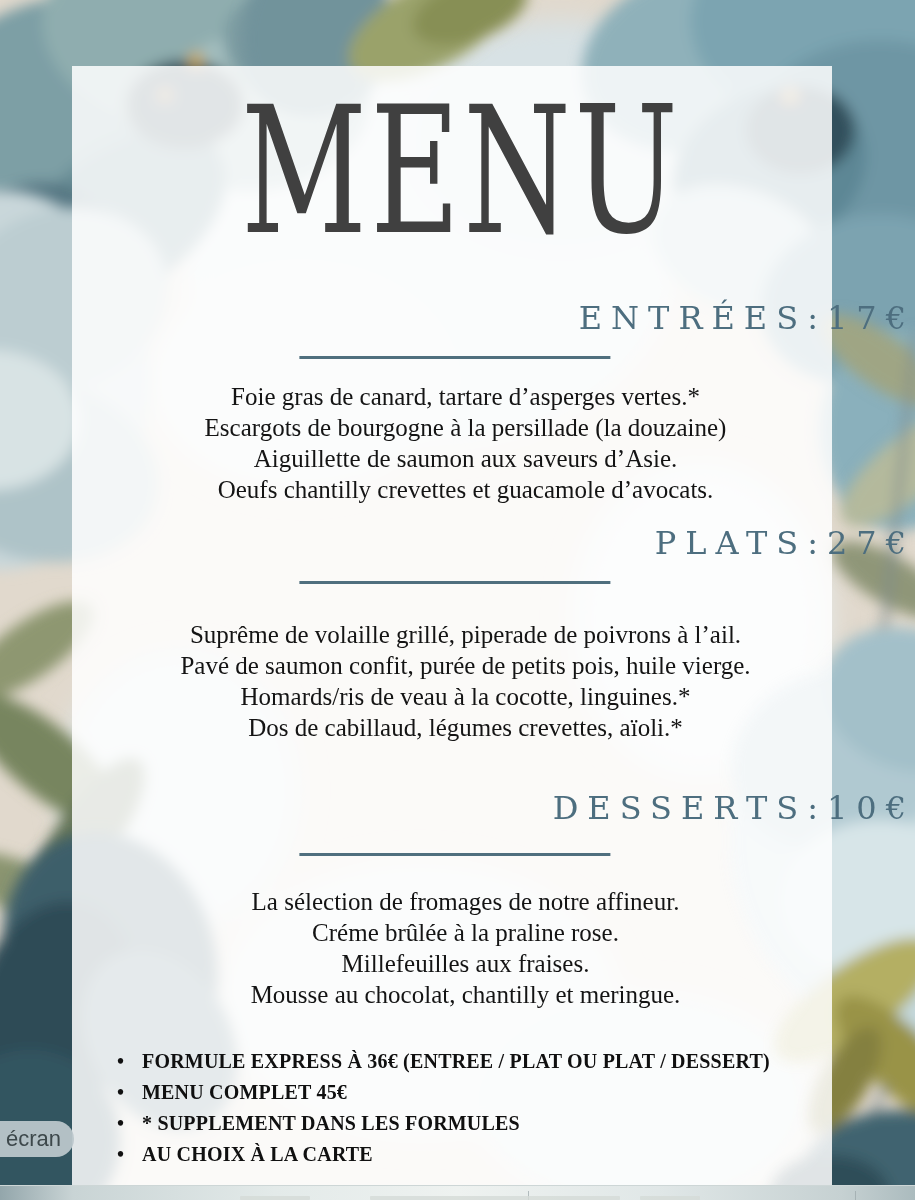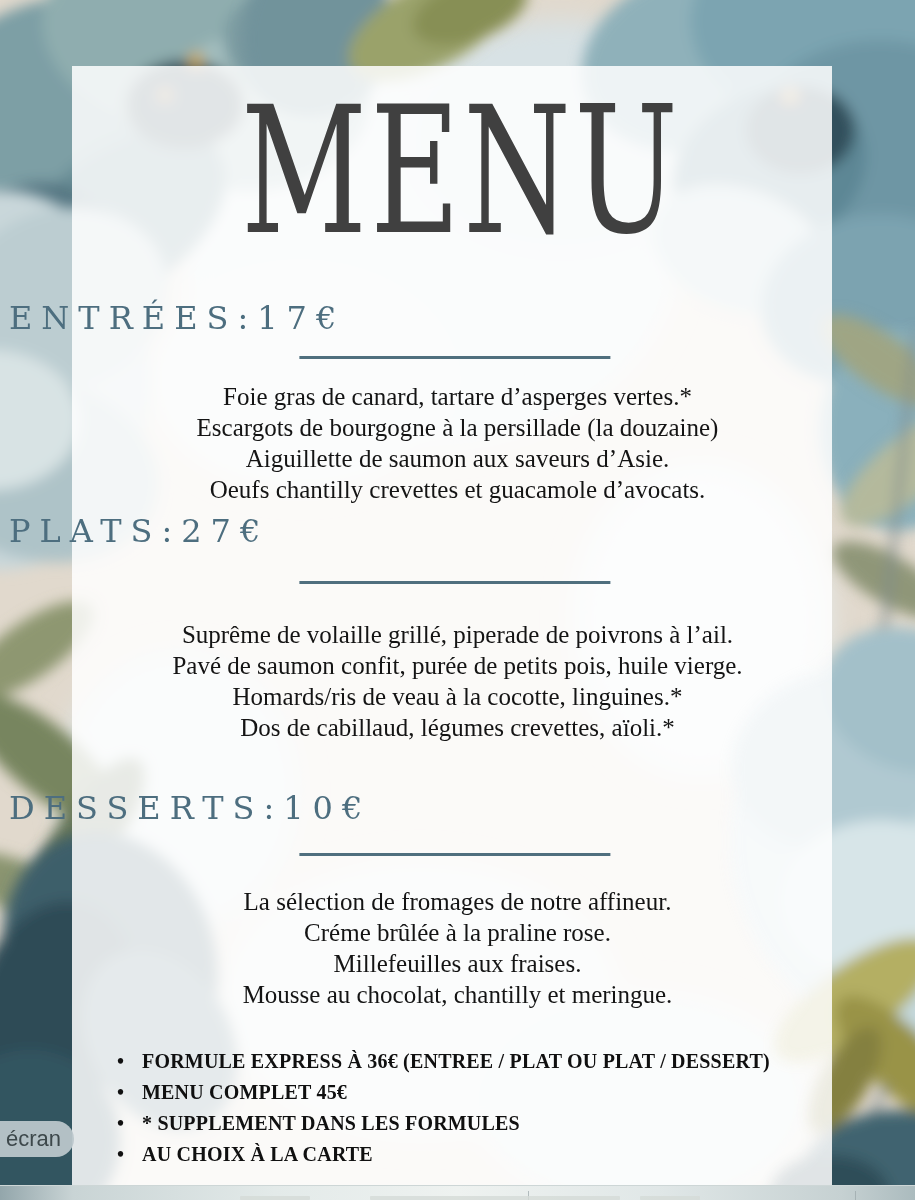--- a/index.html
+++ b/index.html
@@ -25,38 +25,38 @@
     position:absolute; left:0; top:84px; width:100%;
     text-align:center; z-index:3;
     color:#404040;
     font-family:"DejaVu Serif", serif;
     font-size:150px; line-height:175px; font-weight:400;
     letter-spacing:4px; text-indent:4px;
   }
   .menu-title .stretch { display:inline-block; transform:scale(0.82,1.18); transform-origin:center; }
 
   .section-heading {
-    position:absolute; left:0; width:100%; text-align:left; z-index:3;
+    position:absolute; left:0; width:100%; text-align:right; z-index:3;
     color:#4d6e7f;
     font-family:"DejaVu Serif", serif;
     font-size:32px; font-weight:400;
     letter-spacing:9px; text-indent:9px;
   }
   .h-entrees  { top:299px; }
-  .h-plats    { top:512px; }
+  .h-plats    { top:524px; }
   .h-desserts { top:789px; }
 
   .divider {
     position:absolute; left:50%; transform:translateX(-51%); width:311px; height:0;
     border-top:3px solid #4f6f7e; z-index:3;
   }
   .d1 { top:356px; } .d2 { top:581px; } .d3 { top:853px; }
 
   .items {
-    position:absolute; left:80px; width:755px; text-align:center; z-index:3;
+    position:absolute; left:88px; width:755px; text-align:center; z-index:3;
     color:#141414; font-family:"Liberation Serif", serif;
     font-size:25px; line-height:31px; font-weight:400;
   }
   .items-entrees  { top:381px; }
   .items-plats    { top:619px;font-family:Liberation Serif, serif; }
   .items-desserts { top:886px; }
 
   .footnotes {
     position:absolute; left:117px; top:1046px; width:700px; z-index:3;
     color:#101010; font-family:"Liberation Serif", serif;

